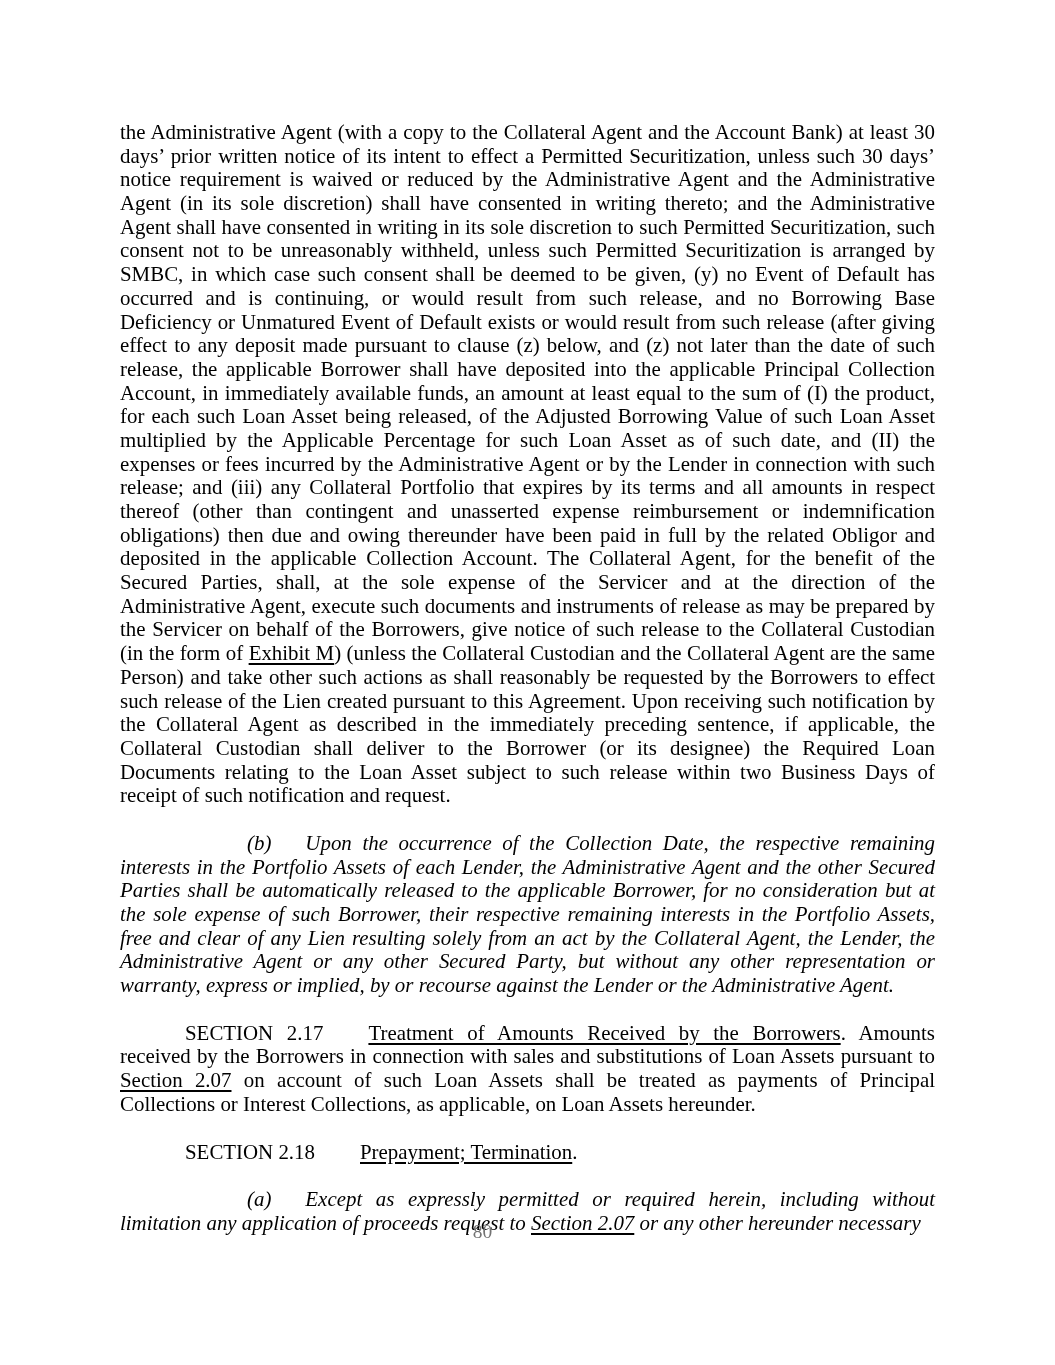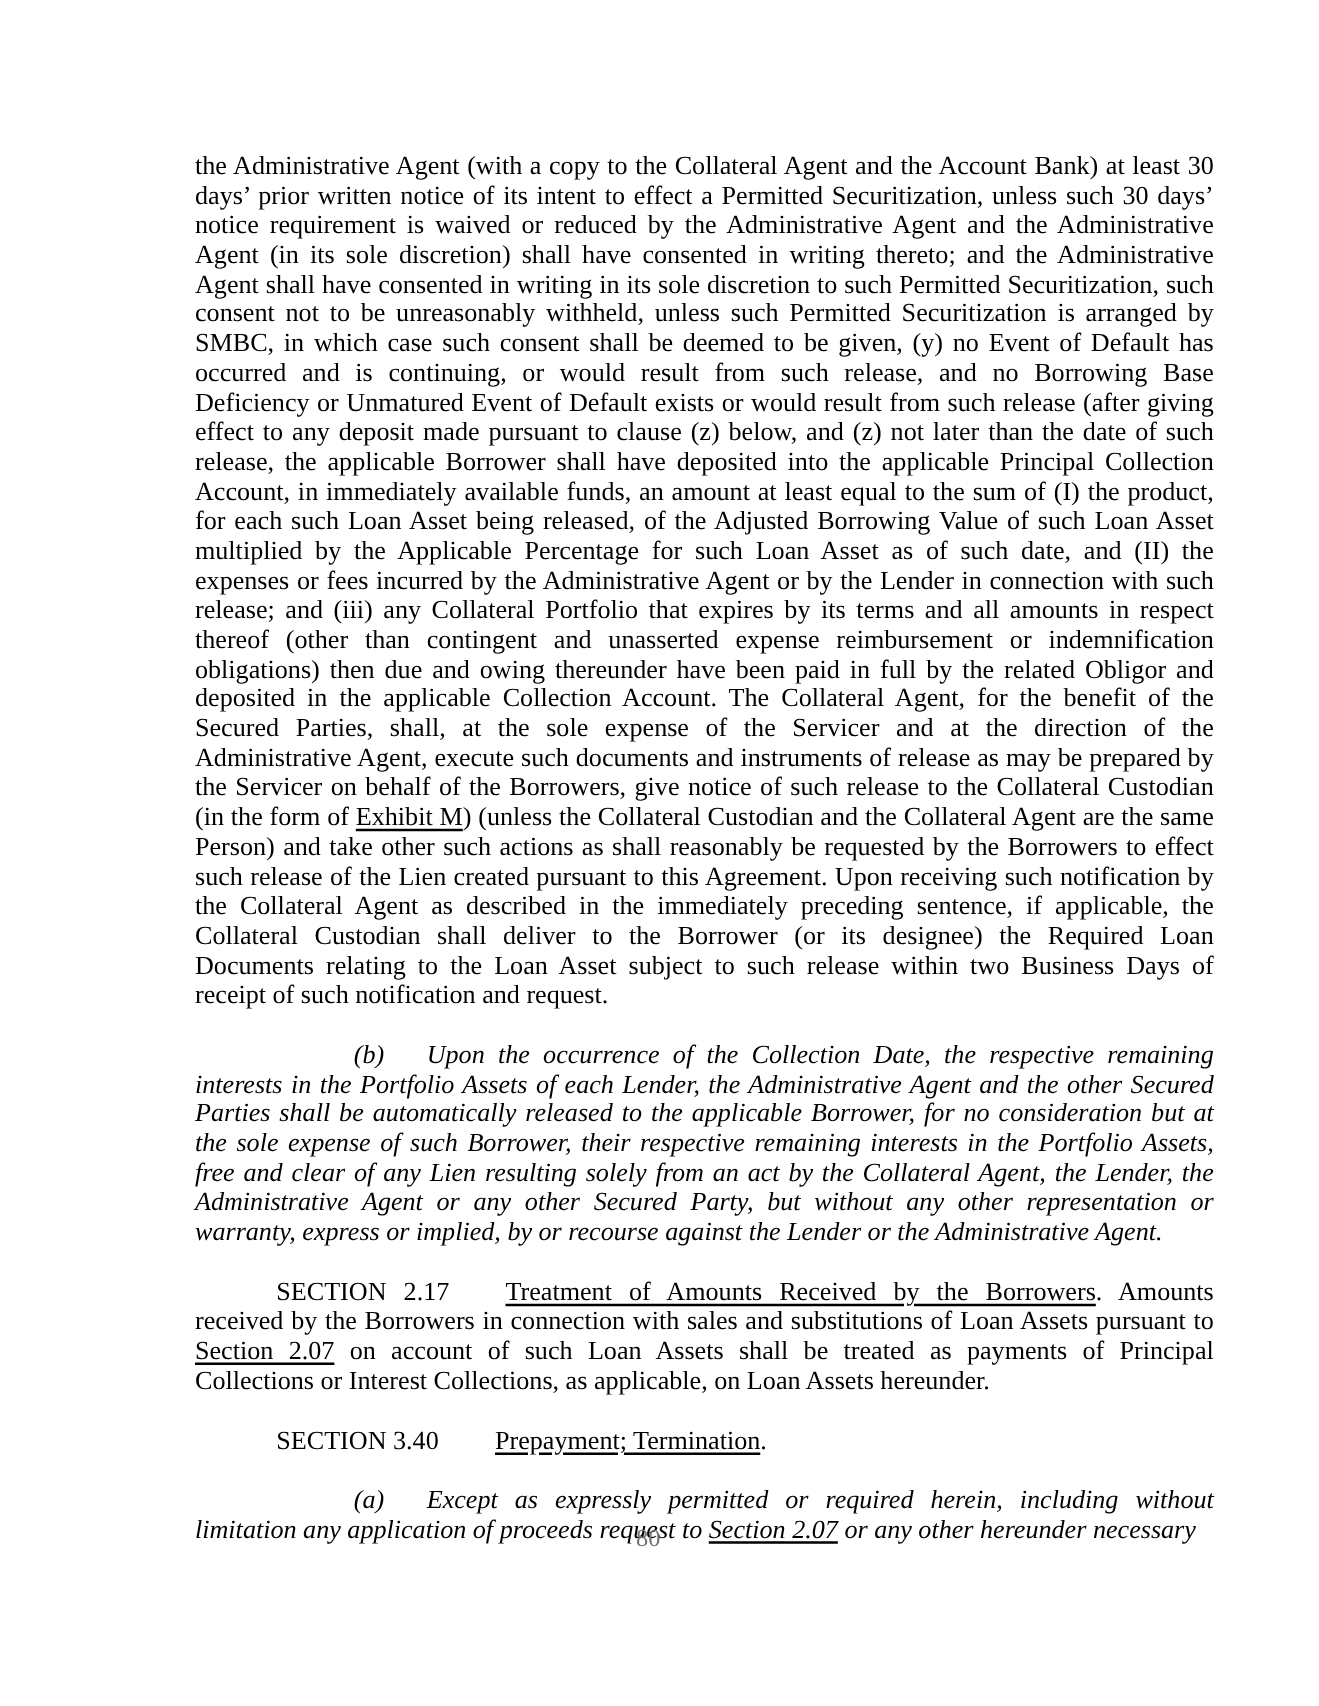--- a/index.html
+++ b/index.html
@@ -11,21 +11,20 @@
     position: relative;
     width: 965px;
     height: 1365px;
     background: #ffffff;
     color: #000000;
     font-family: "Liberation Serif", "DejaVu Serif", serif;
     font-size: 20.9px;
     line-height: 23.68px;
     box-sizing: border-box;
     overflow: hidden;
-    margin-left: 36px;
   }
   .body-text {
     position: absolute;
     top: 121px;
     left: 120px;
     width: 815px;
   }
   .para {
     margin: 0 0 24px 0;
     text-align: justify;
@@ -52,20 +51,20 @@
 
 <div class="page">
   <div class="body-text">
 
     <p class="para"><span>the Administrative Agent (with a copy to the Collateral Agent and the Account Bank) at least 30 days’ prior written notice of its intent to effect a Permitted Securitization, unless such 30 days’ notice requirement is waived or reduced by the Administrative Agent and the Administrative Agent (in its sole discretion) shall have consented in writing thereto; and the Administrative Agent shall have consented in writing in its sole discretion to such Permitted Securitization, such consent not to be unreasonably withheld, unless such Permitted Securitization is arranged by SMBC, in which case such consent shall be deemed to be given, (y) no Event of Default has occurred and is continuing, or would result from such release, and no Borrowing Base Deficiency or Unmatured Event of Default exists or would result from such release (after giving effect to any deposit made pursuant to clause (z) below, and (z) not later than the date of such release, the applicable Borrower shall have deposited into the applicable Principal Collection Account, in immediately available funds, an amount at least equal to the sum of (I) the product, for each such Loan Asset being released, of the Adjusted Borrowing Value of such Loan Asset multiplied by the Applicable Percentage for such Loan Asset as of such date, and (II) the expenses or fees incurred by the Administrative Agent or by the Lender in connection with such release; and (iii) any Collateral Portfolio that expires by its terms and all amounts in respect thereof (other than contingent and unasserted expense reimbursement or indemnification obligations) then due and owing thereunder have been paid in full by the related Obligor and deposited in the applicable Collection Account. The Collateral Agent, for the benefit of the Secured Parties, shall, at the sole expense of the Servicer and at the direction of the Administrative Agent, execute such documents and instruments of release as may be prepared by the Servicer on behalf of the Borrowers, give notice of such release to the Collateral Custodian (in the form of </span><span class="u">Exhibit M</span><span>) (unless the Collateral Custodian and the Collateral Agent are the same Person) and take other such actions as shall reasonably be requested by the Borrowers to effect such release of the Lien created pursuant to this Agreement. Upon receiving such notification by the Collateral Agent as described in the immediately preceding sentence, if applicable, the Collateral Custodian shall deliver to the Borrower (or its designee) the Required Loan Documents relating to the Loan Asset subject to such release within two Business Days of receipt of such notification and request.</span></p>
 
     <p class="para indent-letter"><span>(b)</span><span class="tab-letter"></span><span>Upon the occurrence of the Collection Date, the respective remaining interests in the Portfolio Assets of each Lender, the Administrative Agent and the other Secured Parties shall be automatically released to the applicable Borrower, for no consideration but at the sole expense of such Borrower, their respective remaining interests in the Portfolio Assets, free and clear of any Lien resulting solely from an act by the Collateral Agent, the Lender, the Administrative Agent or any other Secured Party, but without any other representation or warranty, express or implied, by or recourse against the Lender or the Administrative Agent.</span></p>
 
     <p class="para indent-section"><span>SECTION 2.17</span><span class="tab-section"></span><span class="u">Treatment of Amounts Received by the Borrowers</span><span>.  Amounts received by the Borrowers in connection with sales and substitutions of Loan Assets pursuant to </span><span class="u">Section 2.07</span><span> on account of such Loan Assets shall be treated as payments of Principal Collections or Interest Collections, as applicable, on Loan Assets hereunder.</span></p>
 
-    <p class="para indent-section"><span>SECTION 3.40</span><span class="tab-section"></span><span class="u">Prepayment; Termination</span><span>.</span></p>
+    <p class="para indent-section"><span>SECTION 2.18</span><span class="tab-section"></span><span class="u">Prepayment; Termination</span><span>.</span></p>
 
     <p class="para indent-letter"><span>(a)</span><span class="tab-letter"></span><span>Except as expressly permitted or required herein, including without limitation any application of proceeds request to </span><span class="u">Section 2.07</span><span> or any other hereunder necessary</span></p>
 
   </div>
 
   <div class="page-number">80</div>
 </div>
 
 </body></html>

